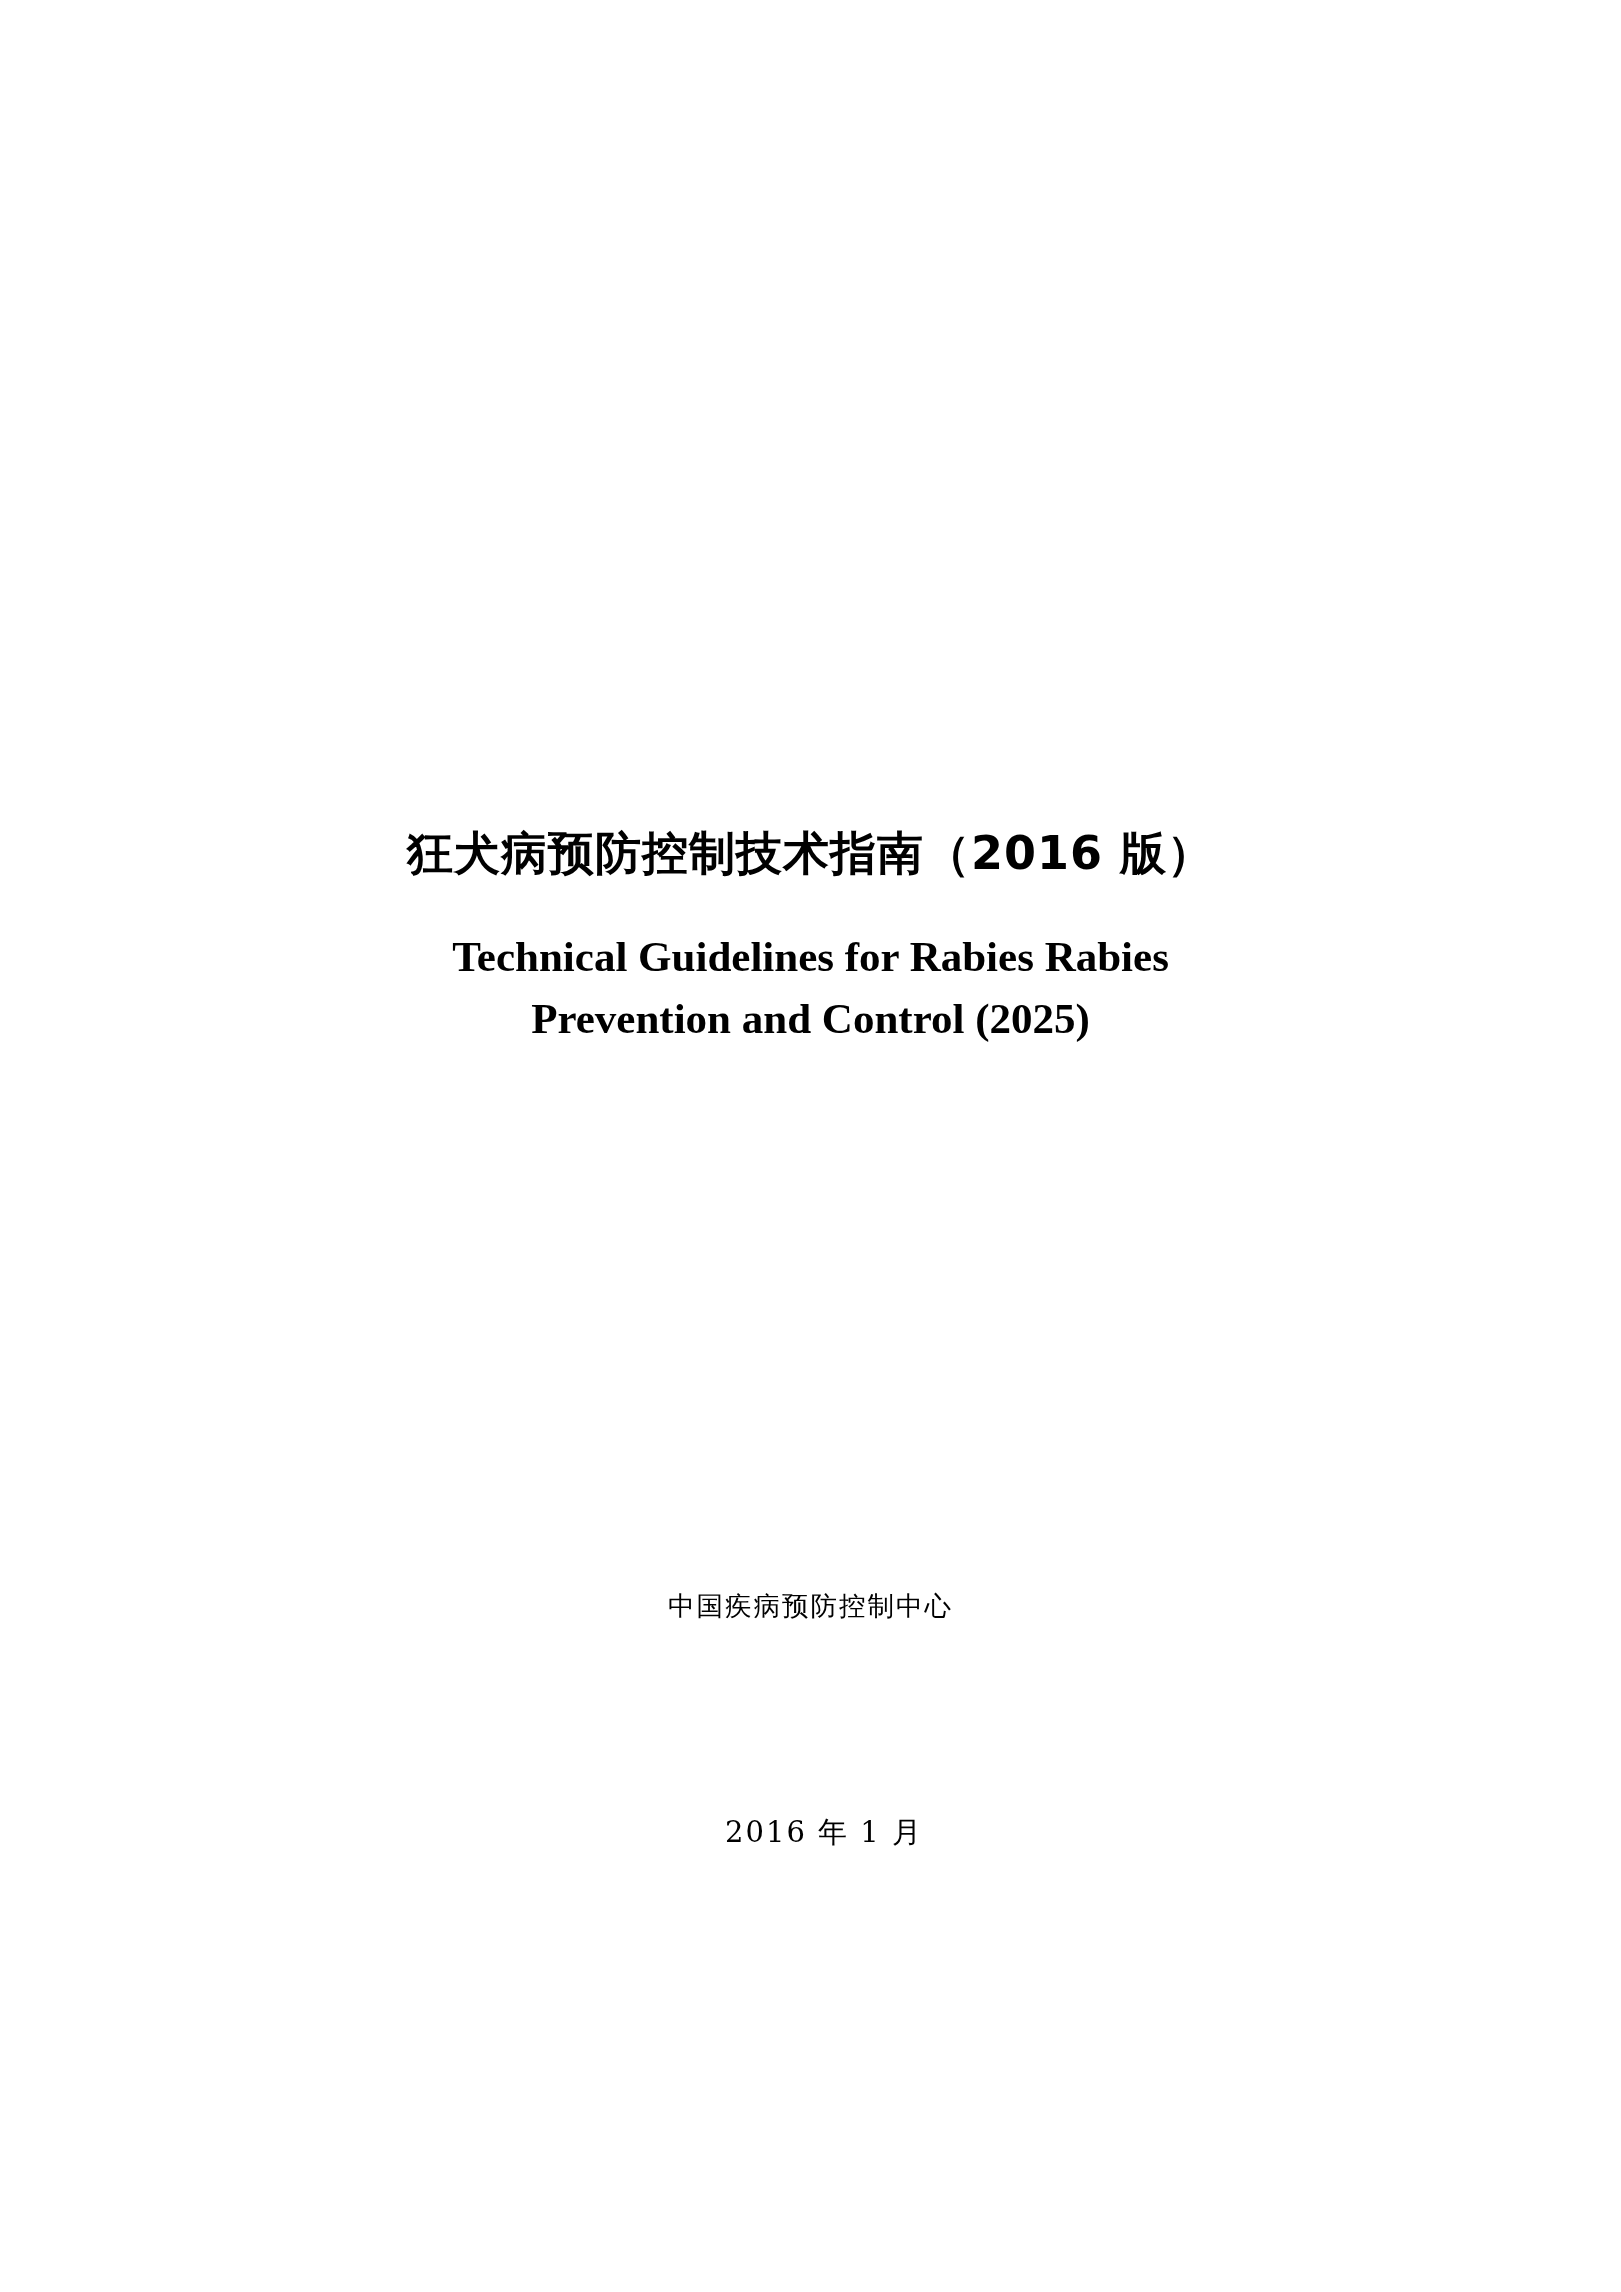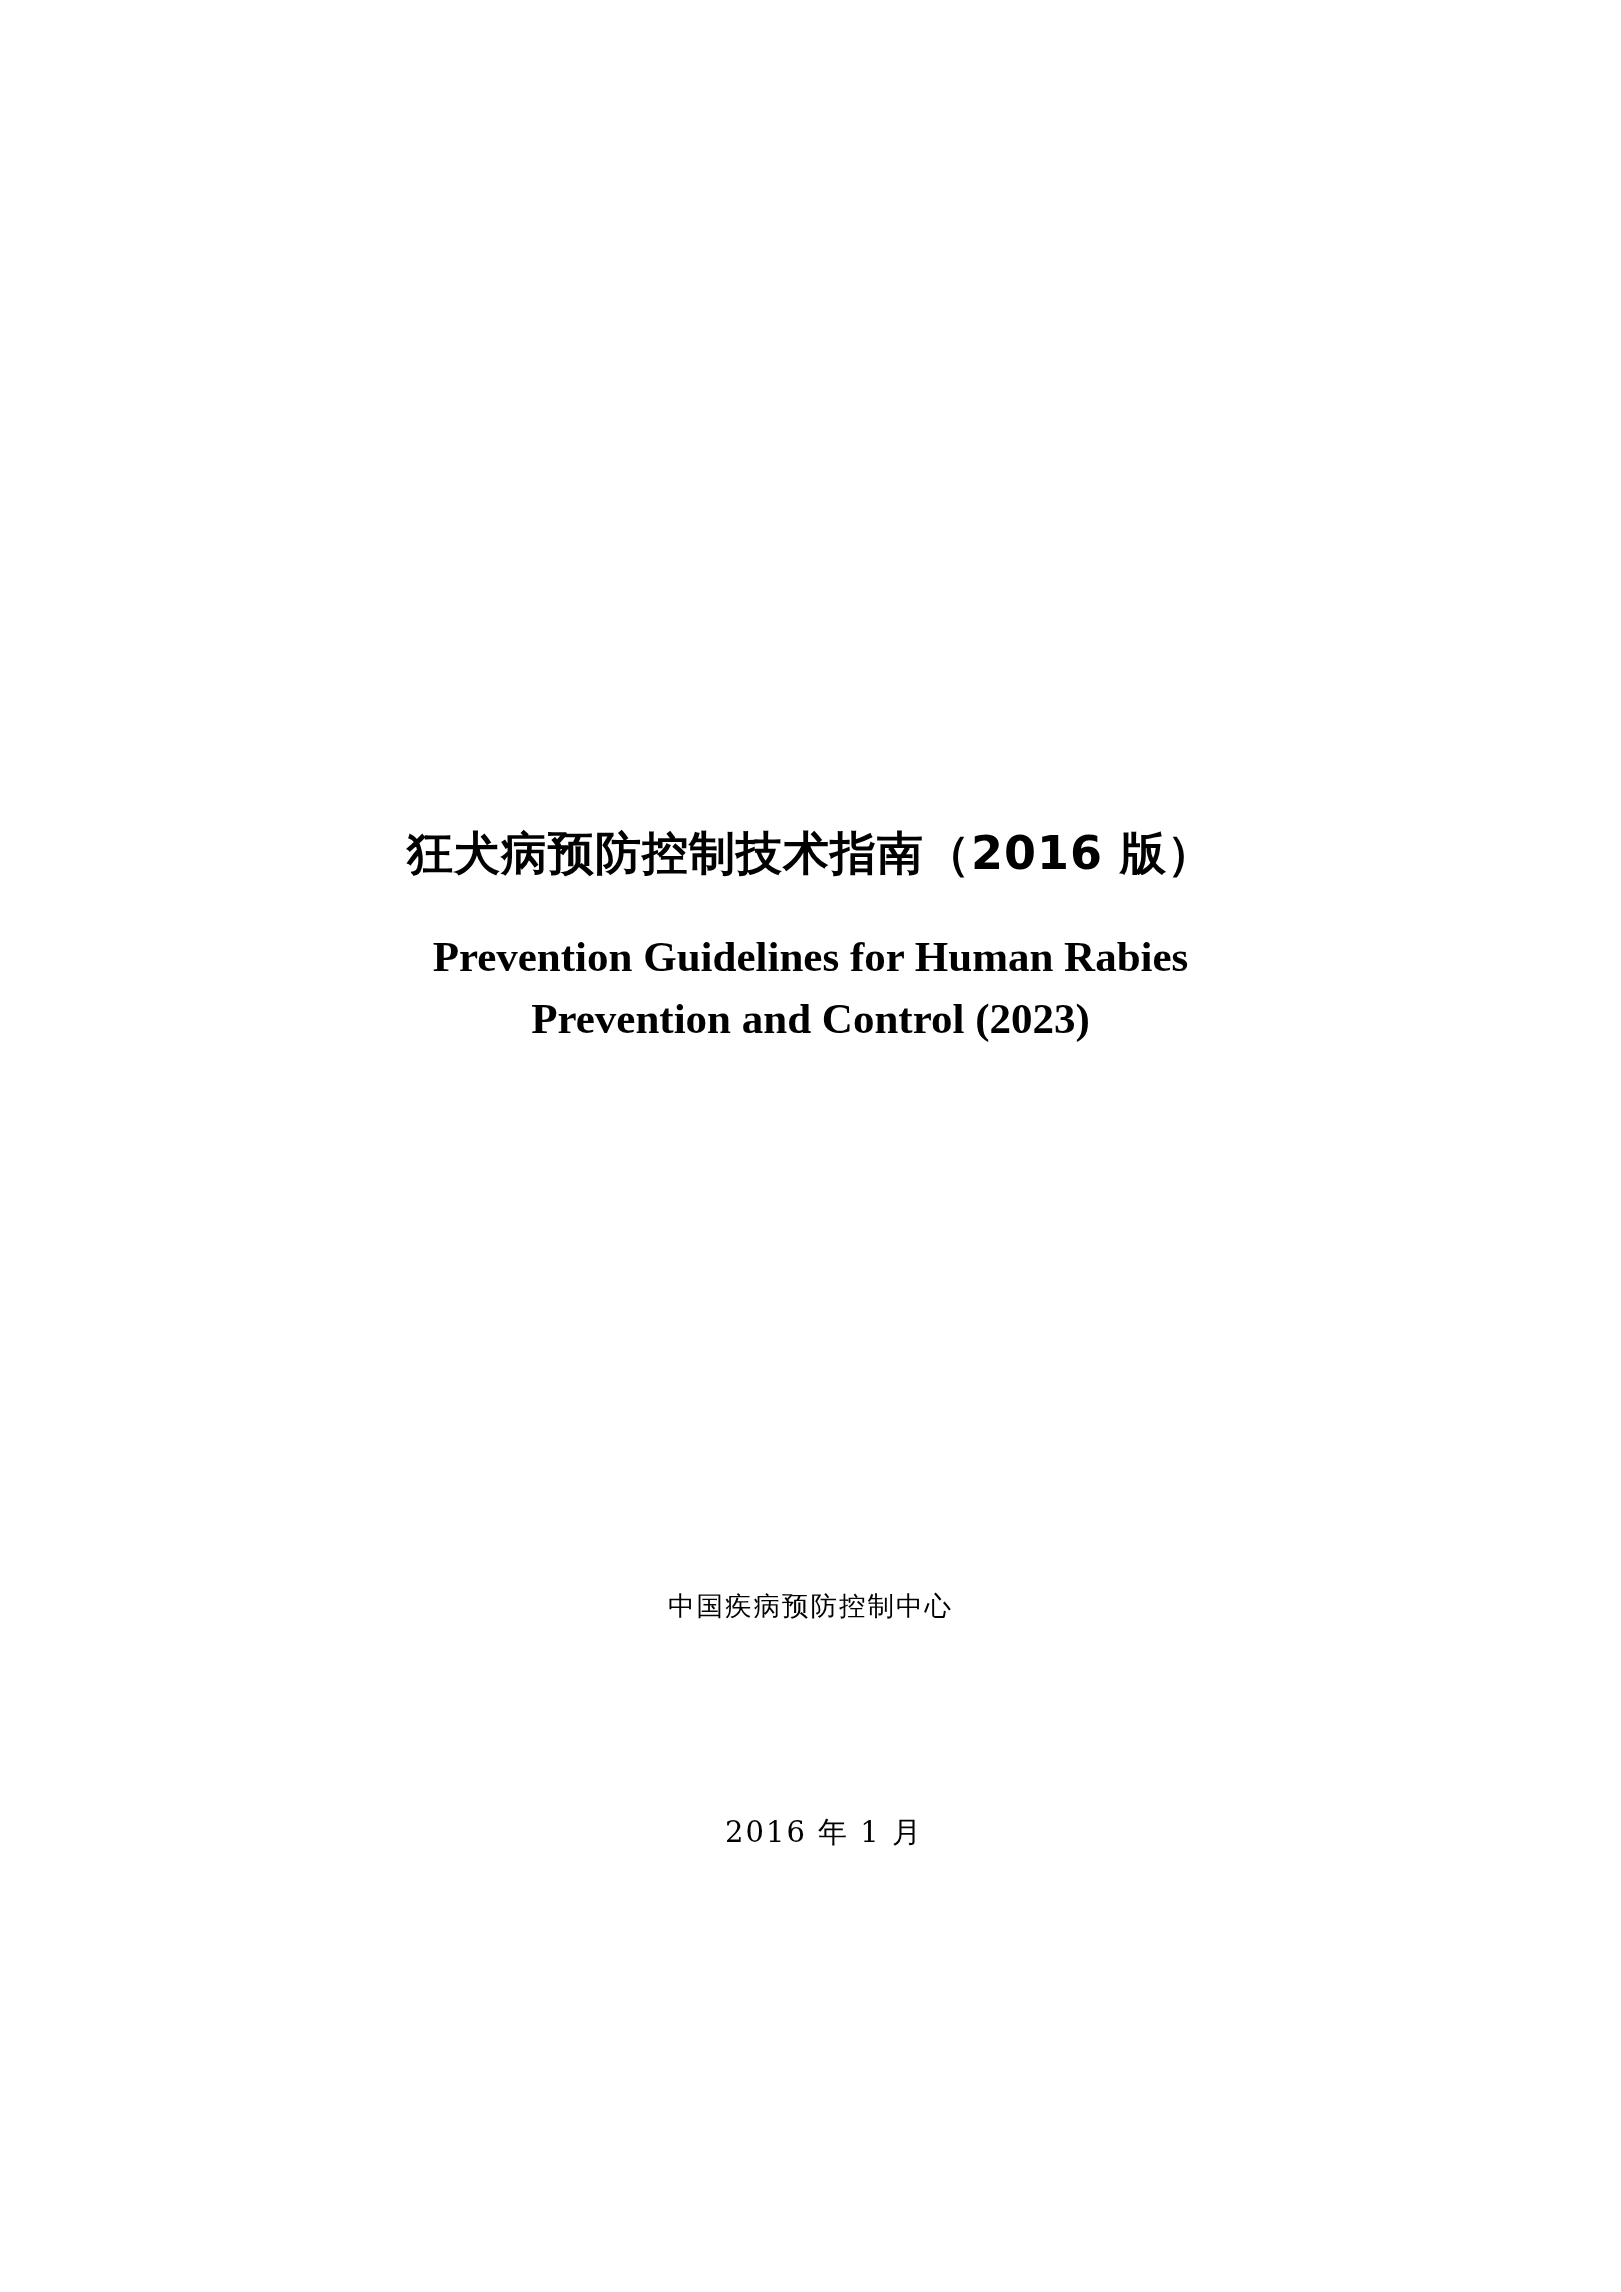--- a/index.html
+++ b/index.html
@@ -71,22 +71,22 @@
     margin: 0;
   }
 </style>
 </head>
 <body>
 
 <div class="page">
 
   <div class="title-block">
     <h1 class="title-cn">狂犬病预防控制技术指南（2016 版）</h1>
-    <h2 class="title-en">Prevention Guidelines for Human Rabies</h2>
-    <h2 class="title-en">Prevention and Control (2023)</h2>
+    <h2 class="title-en">Technical Guidelines for Rabies Rabies</h2>
+    <h2 class="title-en">Prevention and Control (2025)</h2>
   </div>
 
   <div class="org-block">
     <p class="org-name">中国疾病预防控制中心</p>
   </div>
 
   <div class="date-block">
     <p class="date-text">2016 年 1 月</p>
   </div>
 

